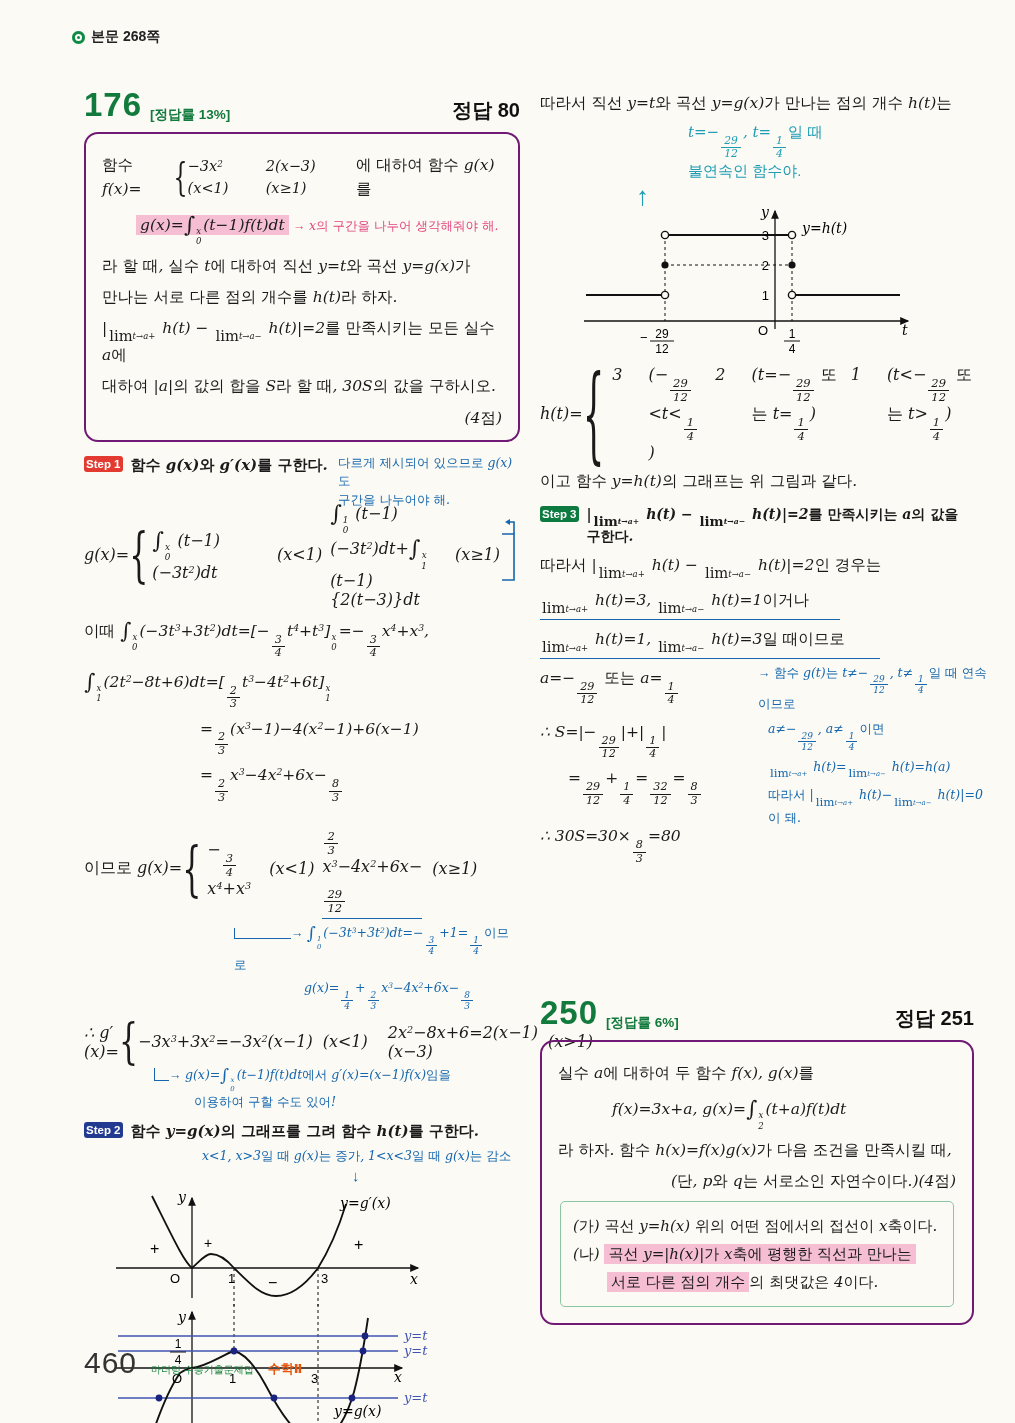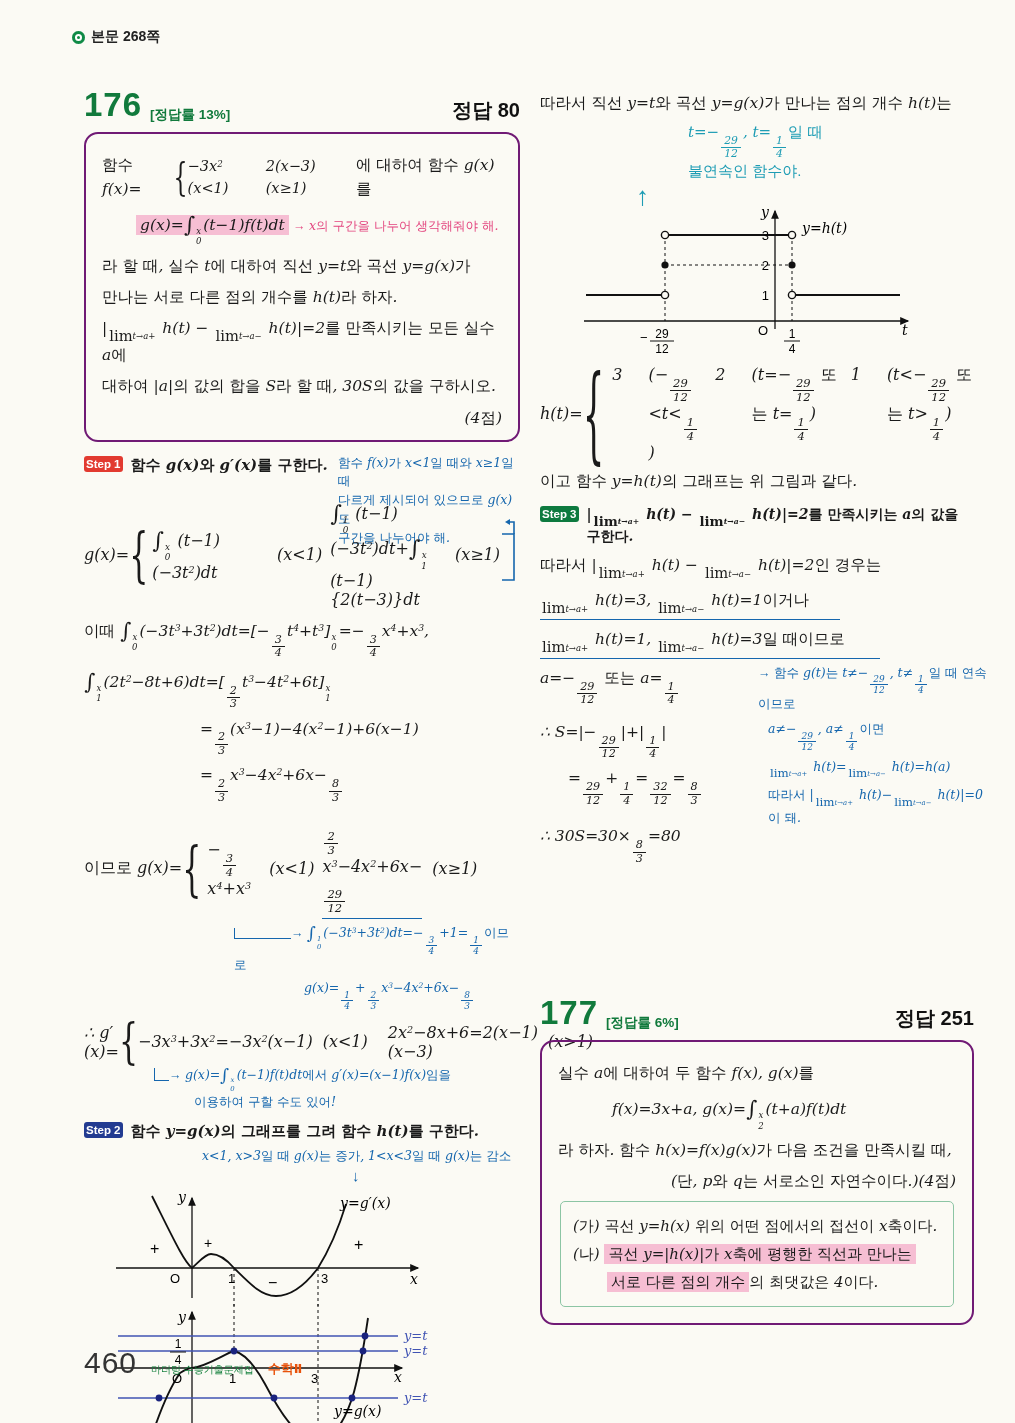--- a/index.html
+++ b/index.html
@@ -123,21 +123,20 @@
     <div class="ml mth"><span class="k">대하여</span> |a|<span class="k">의</span> <span class="k">값의</span> <span class="k">합을</span> S<span class="k">라</span> <span class="k">할</span> <span class="k">때</span>, 30S<span class="k">의</span> <span class="k">값을</span> <span class="k">구하시오</span>.</div>
     <div class="ml mth" style="text-align:right;margin:2px 0 0">(4<span class="k">점</span>)</div>
   </div>
 
   <div class="rel">
     <div class="steprow">
       <span class="badge bg-red">Step 1</span>
       <span class="mth" style="font-weight:700"><span class="k">함수</span> g(x)<span class="k">와</span> g′(x)<span class="k">를</span> <span class="k">구한다</span>.</span>
     </div>
     <div class="note" style="position:absolute;right:0;top:-2px;width:182px">
-      <div class="mth" style="color:#1566ad"><span class="k">함수</span> f(x)<span class="k">가</span> x&lt;1<span class="k">일</span> <span class="k">때와</span> x≥1<span class="k">일</span> <span class="k">때</span></div>
       <div class="mth" style="color:#1566ad"><span class="k">다르게</span> <span class="k">제시되어</span> <span class="k">있으므로</span> g(x)<span class="k">도</span></div>
       <div class="mth" style="color:#1566ad"><span class="k">구간을</span> <span class="k">나누어야</span> <span class="k">해</span>.</div>
     </div>
   </div>
 
   <div class="rel" style="display:flex;align-items:center;margin:26px 0 6px">
     <span class="mth" style="font-size:16px">g(x)=</span>
     <span class="cbrace b2">{</span>
     <span class="stack" style="margin-left:4px">
       <span class="crow">
@@ -555,21 +554,21 @@
         </span></div>
     <div class="ml mth" style="margin-top:20px">∴ 30S=30×<span class="fr">
           <span>8</span>
           <span>3</span>
         </span>=80</div>
   </div>
 
   <div style="height:120px"></div>
 
   <div class="phead">
-    <span class="pnum">177</span>
+    <span class="pnum">250</span>
     <span class="prate">[정답률 6%]</span>
     <span class="pans">정답 251</span>
   </div>
 
   <div class="pbox">
     <div class="ml mth"><span class="k">실수</span> a<span class="k">에</span> <span class="k">대하여</span> <span class="k">두</span> <span class="k">함수</span> f(x), g(x)<span class="k">를</span></div>
     <div class="ml mth" style="margin-left:54px">f(x)=3x+a, g(x)=<span class="ig">∫</span><span class="il">
           <span>x</span>
           <span>2</span>
         </span>(t+a)f(t)dt</div>

